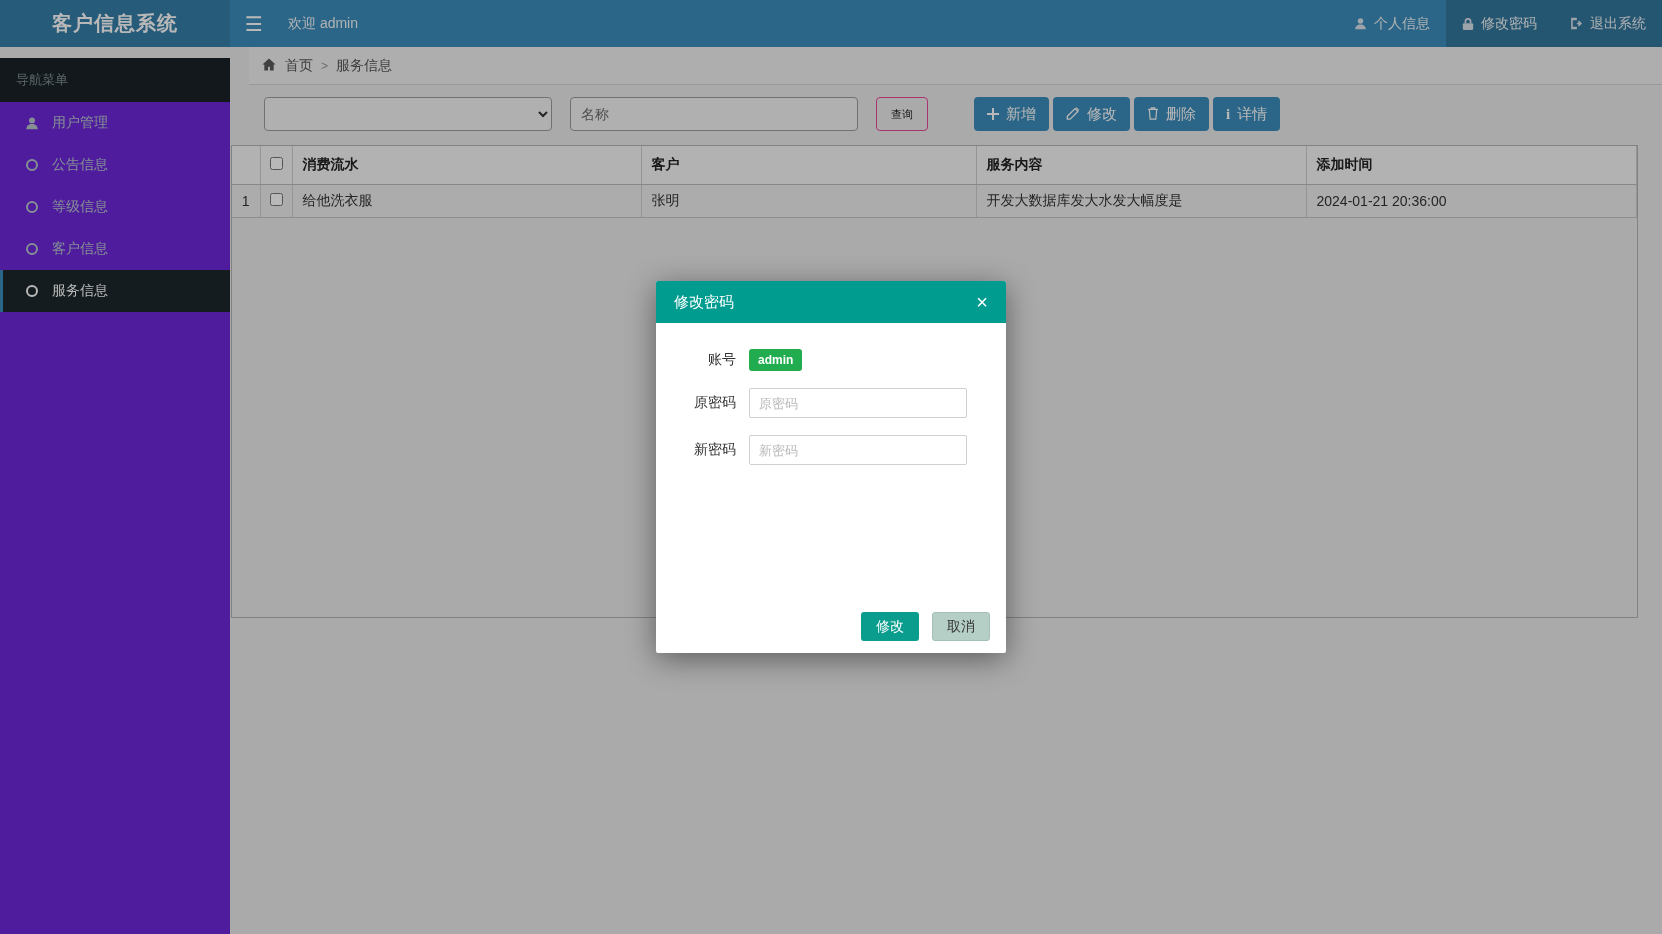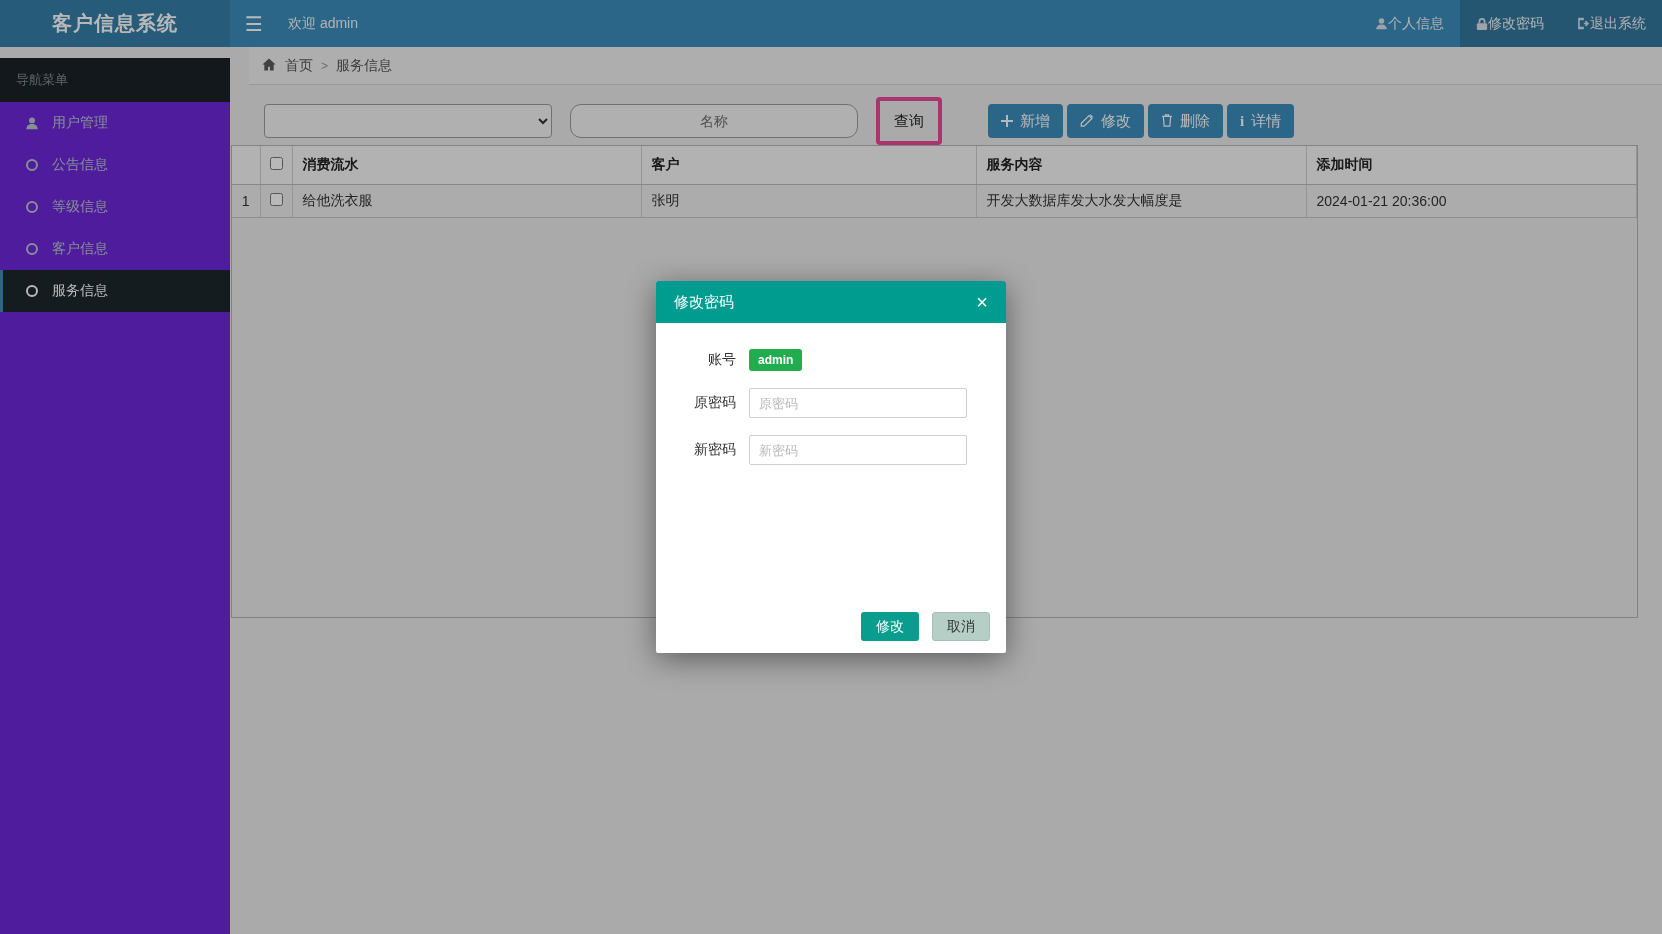--- a/index.html
+++ b/index.html
@@ -7,21 +7,21 @@
     font-family:"Liberation Sans","DejaVu Sans",sans-serif; background:#ececec; }
 
   
   .topbar { position:absolute; left:0; top:0; width:1662px; height:47px; background:#3c8dbc; display:flex; z-index:10; }
   .logo { width:230px; height:47px; background:#367fa9; color:#fff; font-size:20px; font-weight:bold;
     display:flex; align-items:center; justify-content:center; letter-spacing:1px; }
   .nav { flex:1; display:flex; align-items:stretch; color:#f2f6f8; font-size:14px; }
   .hamburger { width:48px; display:flex; align-items:center; justify-content:center; cursor:pointer; font-size:20px; color:#fff; }
   .welcome { display:flex; align-items:center; padding:0 10px; }
   .nav-spacer { flex:1; }
-  .nav-item { display:flex; align-items:center; padding:0 16px; cursor:pointer; }
+  .nav-item { display:flex; align-items:center; gap:7px; padding:0 16px; cursor:pointer; }
   .nav-item.dark { background:rgba(0,0,0,0.16); }
   .nav-item svg { display:block; }
 
   
   .sidebar { position:absolute; left:0; top:58px; width:230px; height:887px; background:#6d28d9; z-index:5; }
   .side-header { color:#7e8e95; font-size:13px; padding:13px 0 13px 16px; background:#1a2226; }
   .side-item { height:42px; display:flex; align-items:center; padding-left:21px; color:#b8c7ce; font-size:14px;
     cursor:pointer; border-left:3px solid transparent; }
   .side-item .ico { width:16px; height:16px; margin-right:12px; display:flex; align-items:center; justify-content:center; }
   .circle-ico { width:12px; height:12px; border:2px solid #b8c7ce; border-radius:50%; }
@@ -31,25 +31,25 @@
   
   .content { position:absolute; left:230px; top:47px; right:0; bottom:0;padding-left:19px; }
   .breadcrumb { height:38px; background:#f2f2f2; border-bottom:1px solid #d5d5d5; display:flex; align-items:center;
     padding-left:12px; font-size:14px; color:#555; gap:8px; }
   .breadcrumb .sep { color:#9a9a9a; font-size:12px; }
   .crumb-link { cursor:pointer; color:#555; }
 
   .toolbar { display:flex; align-items:center; margin:12px 0 0 15px; gap:18px; }
   .toolbar select.filter { width:288px; height:34px; border:1px solid #9d9d9d; border-radius:4px; background:#f4f4f4;
     font-size:14px; color:#333; padding:0 8px; }
-  .toolbar input.name { width:288px; height:34px; border:1px solid #9d9d9d; border-radius:11px; background:#f4f4f4;
-    font-size:14px; color:#333; padding:0 10px;text-align:center; }
+  .toolbar input.name { width:288px; height:34px; border:1px solid #9d9d9d; border-radius:4px; background:#f4f4f4;
+    font-size:14px; color:#333; padding:0 10px; }
   .toolbar input.name::placeholder { color:#6e6e6e; }
-  .btn-outline { height:48px; padding:0 14px; border:4px solid #ec4899; border-radius:4px; background:transparent;
-    font-size:15px; color:#222; cursor:pointer; }
+  .btn-outline { height:34px; padding:0 14px; border:1px solid #ec4899; border-radius:4px; background:transparent;
+    font-size:11px; color:#222; cursor:pointer; }
   .btn-blue { height:34px; padding:0 13px; border:none; border-radius:4px; background:#3c8dbc; color:#fff;
     font-size:15px; cursor:pointer; display:flex; align-items:center; gap:7px; }
   .btn-group { display:flex; gap:4px; margin-left:28px; }
 
   
   .panel { position:absolute; left:1px; top:98px; right:24px; bottom:316px; border:1px solid #b5b5b5;
     display:flex; flex-direction:column; background:transparent; }
   table.grid { width:100%; border-collapse:collapse; font-size:14px; }
   table.grid th { background:#f7f7f7; font-weight:bold; color:#222; text-align:left; height:38px; padding:0 10px;
     border-bottom:1px solid #bdbdbd; border-right:1px solid #cfcfcf; }

